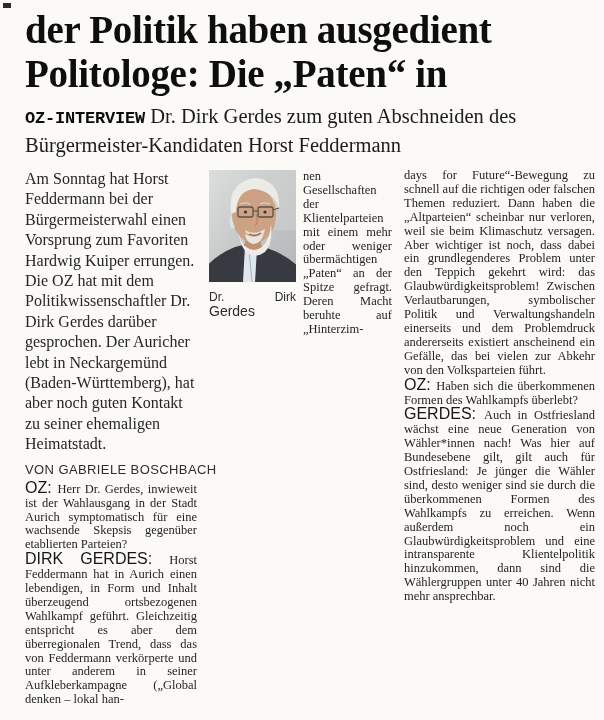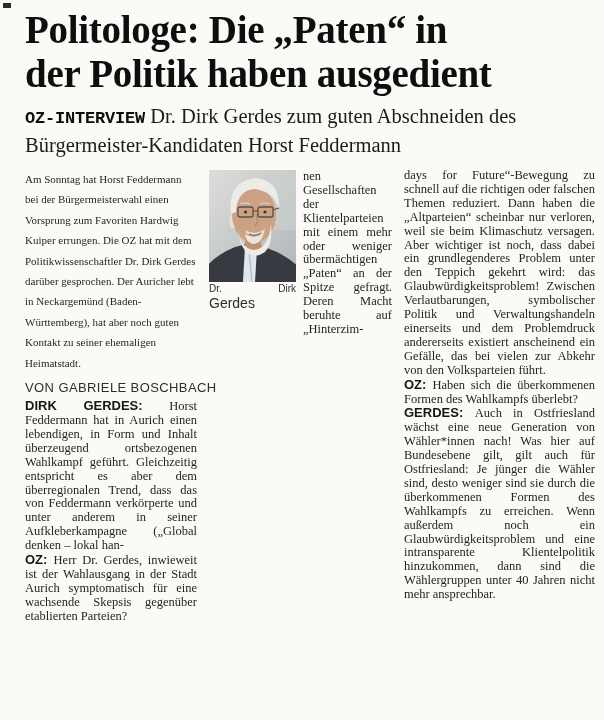--- a/index.html
+++ b/index.html
@@ -35,81 +35,81 @@
     letter-spacing: -0.2px;
   }
   .columns { display: flex; margin-top: 11px; }
   .col { box-sizing: border-box; }
   .col0 { width: 172px; margin-right: 12px; }
   .col1 { width: 183px; margin-right: 12px; }
   .col2 { width: 191px; }
 
   .intro {
     margin: 0 0 7px 0;
-    font-size: 11px; line-height: 20.4px;
+    font-size: 16px; line-height: 20.4px;
     text-align: left; color: #262626;
   }
   .byline {
     margin: 0 0 4px 0;
     font-family: "Liberation Sans", sans-serif;
     font-size: 13px; font-weight: 400; letter-spacing: 0.4px;
     color: #2e2e2e; white-space: nowrap;
   }
   .body-para {
     margin: 0;
     font-size: 12.5px; line-height: 13.9px;
     text-align: justify; color: #242424;
   }
   .run-qprefix, .run-aprefix {
     font-family: "Liberation Sans", sans-serif;
-    font-weight: bold; font-size: 13px; color: #161616;
+    font-weight: normal; font-size: 16px; color: #161616;
   }
   .run-q { }
   .run-a { font-style: normal; }
 
   .photo-wrap { display: flex; margin: 1px 0 0 0; }
   .photo-col { width: 87px; margin-right: 7px; flex: none; }
   .photo-frame {
     width: 87px; height: 112px; overflow: hidden;
     background: #c7cac9; display: block;
   }
   .photo-frame svg { display: block; }
   .caption-line1 {
     display: flex; justify-content: space-between;
     font-family: "Liberation Sans", sans-serif;
-    font-size: 10px; line-height: 14px; margin-top: 0; color: #2b2b2b;
+    font-size: 12px; line-height: 14px; margin-top: 8px; color: #2b2b2b;
   }
   .caption-line2 {
     font-family: "Liberation Sans", sans-serif;
     font-size: 14px; line-height: 14px; color: #2b2b2b;
   }
   .wrap-text { flex: 1; min-width: 0; }
 </style>
 </head>
 <body>
 
 <div class="corner-mark"></div>
 
 <div class="sheet">
   <div class="headline">
+    <div>der Politik haben ausgedient</div>
     <div>Politologe: Die „Paten“ in</div>
-    <div>der Politik haben ausgedient</div>
   </div>
 
   <div class="subhead">
     <span class="kicker">OZ-INTERVIEW</span>
     <span>Dr. Dirk Gerdes zum guten Abschneiden des Bürgermeister-Kandidaten Horst Feddermann</span>
   </div>
 
   <div class="columns">
     <div class="col col0">
         <p class="intro">Am Sonntag hat Horst Feddermann bei der Bürgermeisterwahl einen Vorsprung zum Favoriten Hardwig Kuiper errungen. Die OZ hat mit dem Politikwissenschaftler Dr. Dirk Gerdes darüber gesprochen. Der Auricher lebt in Neckargemünd (Baden-Württemberg), hat aber noch guten Kontakt zu seiner ehemaligen Heimatstadt.</p>
         <p class="byline">VON GABRIELE BOSCHBACH</p>
+        <p class="body-para"><span class="run-qprefix">OZ: </span><span class="run-q">Herr Dr. Gerdes, inwieweit ist der Wahlausgang in der Stadt Aurich symptomatisch für eine wachsende Skepsis gegenüber etablierten Parteien?</span></p>
         <p class="body-para"><span class="run-aprefix">DIRK GERDES: </span><span class="run-a">Horst Feddermann hat in Aurich einen lebendigen, in Form und Inhalt überzeugend ortsbezogenen Wahlkampf geführt. Gleichzeitig entspricht es aber dem überregionalen Trend, dass das von Feddermann verkörperte und unter anderem in seiner Aufkleberkampagne („Global denken – lokal han-</span></p>
-        <p class="body-para"><span class="run-qprefix">OZ: </span><span class="run-q">Herr Dr. Gerdes, inwieweit ist der Wahlausgang in der Stadt Aurich symptomatisch für eine wachsende Skepsis gegenüber etablierten Parteien?</span></p>
       </div>
     <div class="col col1">
         <div class="photo-wrap">
   <div class="photo-col">
     <div class="photo-frame">
       <svg width="87" height="112" viewBox="0 0 87 112" xmlns="http://www.w3.org/2000/svg">
         <defs>
           <linearGradient id="bgGrad" x1="0" y1="0" x2="1" y2="1">
             <stop offset="0" stop-color="#dcdedc"></stop>
             <stop offset="0.55" stop-color="#c3c7c7"></stop>

